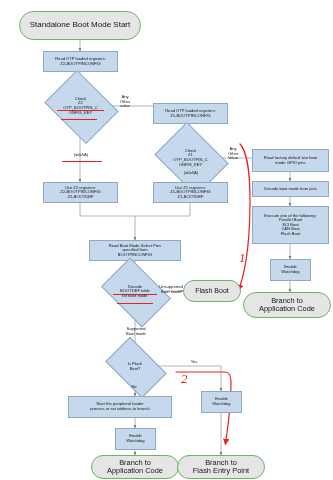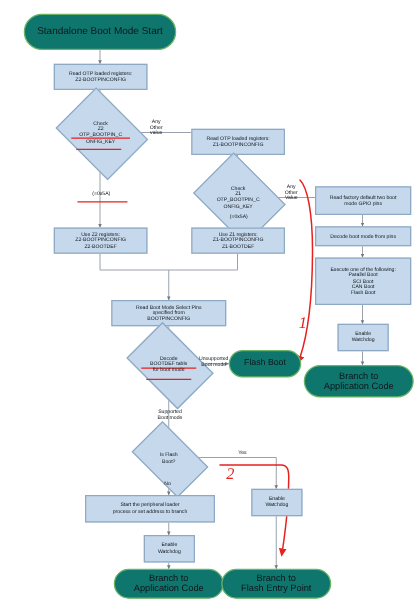--- a/index.html
+++ b/index.html
@@ -21,21 +21,21 @@
     color:#10151c;font-size:4.1px;
   }
   
   .dec{background:transparent;}
   .dec .dia{position:absolute;left:0;top:0;width:100%;height:100%;
     background:#c6d9ec;border:1px solid #8ea9c4;
     transform:rotate(45deg);}
   .dec .txt{position:relative;z-index:2;font-size:4.1px;color:#10151c;}
   
   .term{
-    background:#0f766e;border:1px solid #6ab466;border-radius:999px;
+    background:#e5e5e5;border:1px solid #6ab466;border-radius:999px;
     color:#10151c;
   }
   .term.big .txt{font-size:8px;}
   .term.mid .txt{font-size:7.4px;}
   .term.sm .txt{font-size:7px;}
 
   .edgelabel{position:absolute;font-size:4.1px;color:#10151c;line-height:1.15;
     text-align:center;background:transparent;}
 
   .underline{position:absolute;background:#e8201e;height:1.2px;}

